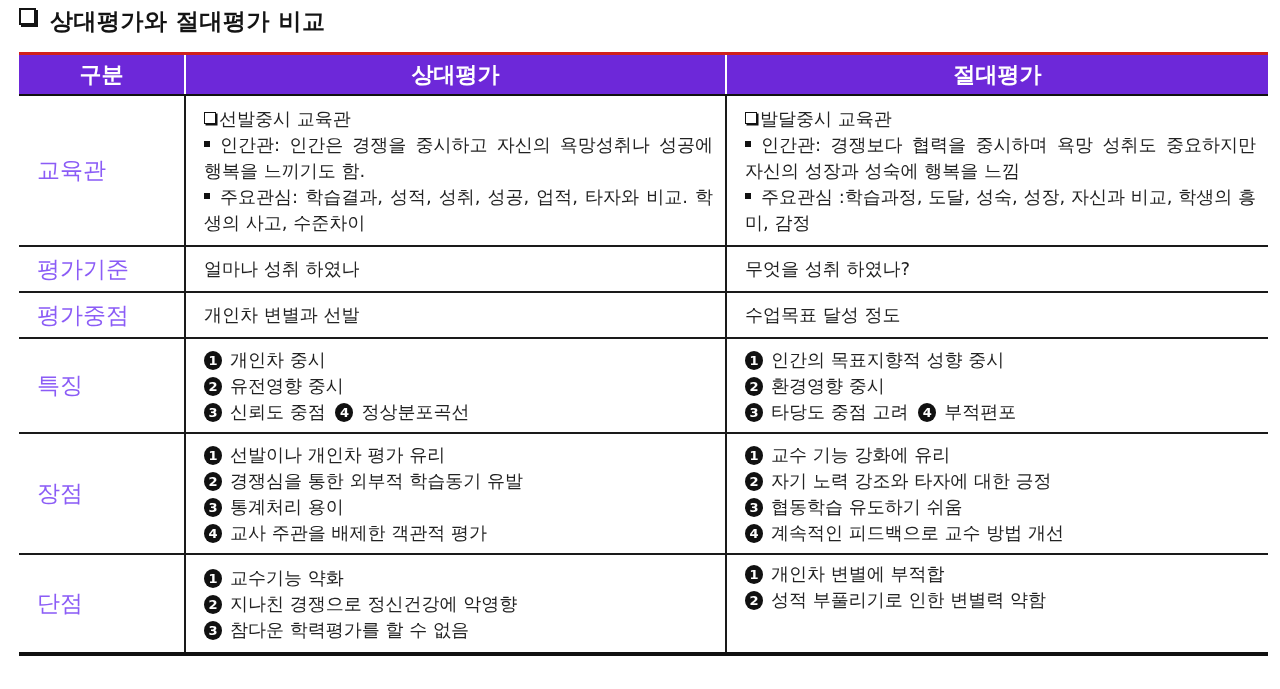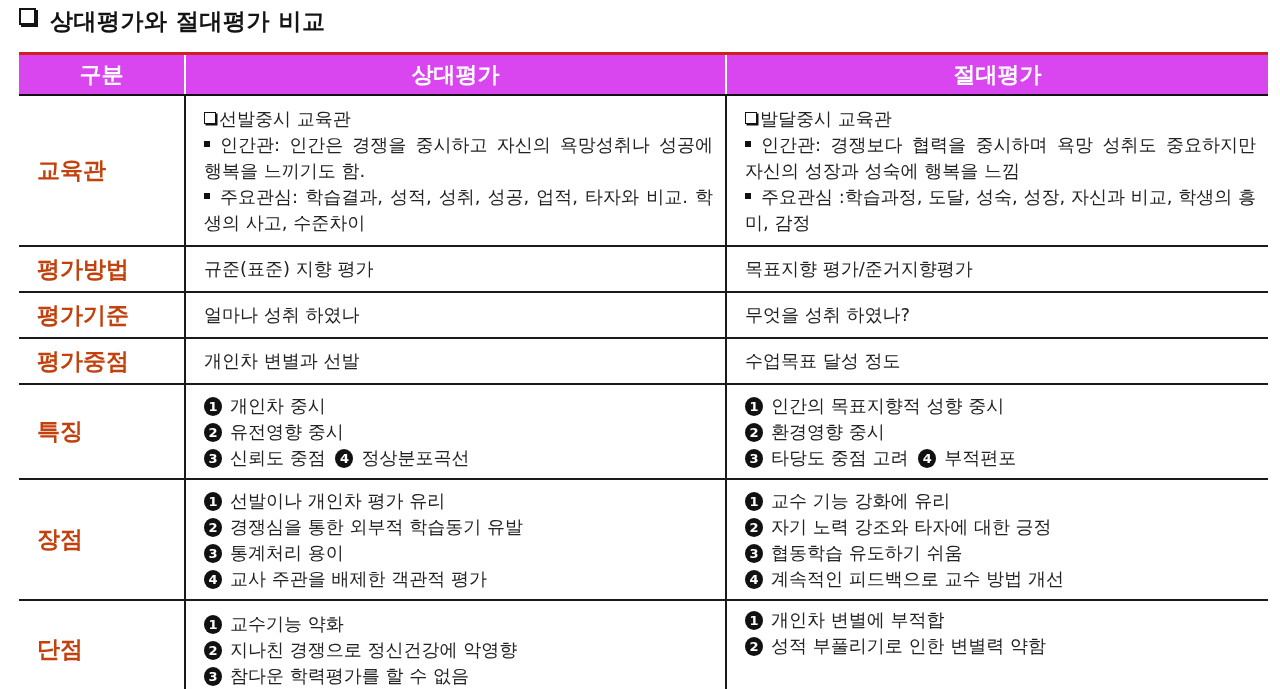--- a/index.html
+++ b/index.html
@@ -51,21 +51,21 @@
   table.cmp {
     border-collapse: collapse;
     width: 1249px;
     table-layout: fixed;
   }
   table.cmp col.c1 { width: 166px; }
   table.cmp col.c2 { width: 541px; }
   table.cmp col.c3 { width: 542px; }
 
   table.cmp thead th {
-    background: #d946ef;
+    background: #6d28d9;
     color: #ffffff;
     font-size: 22px;
     font-weight: bold;
     height: 39px;
     padding: 0;
     text-align: center;
     border-left: 2px solid #ffffff;
     border-bottom: 2px solid #111;
   }
   table.cmp thead th:first-child { border-left: none; }
@@ -75,23 +75,23 @@
     border-left: 2px solid #1a1a1a;
     vertical-align: middle;
     padding: 0;
   }
   table.cmp tbody td:first-child { border-left: none; }
   table.cmp tbody tr:first-child td { border-top: none; margin-top: 19px; }
   table.cmp tbody tr:last-child td { border-bottom: 4px solid #111; }
 
   td.label {
     font-size: 23px;
-    font-weight: bold;
+    font-weight: normal;
     padding-left: 18px !important;
-    color: #c2410c;
+    color: #8b5cf6;
   }
   td.content {
     font-size: 18px;
     line-height: 26px;
     padding: 2px 12px 2px 18px !important;
     color: #222;
   }
   td.content .line { display: block; white-space: nowrap; }
   td.content .para { display: block; text-align: justify; }
   .sq {
@@ -168,25 +168,20 @@
             <span class="para"><span class="bullet"></span><span>인간관: 인간은 경쟁을 중시하고 자신의 욕망성취나 성공에 행복을 느끼기도 함.</span></span>
             <span class="para"><span class="bullet"></span><span>주요관심: 학습결과, 성적, 성취, 성공, 업적, 타자와 비교. 학생의 사고, 수준차이</span></span>
           </td>
           <td class="content">
             <span class="line"><span class="sq"></span><span>발달중시 교육관</span></span>
             <span class="para"><span class="bullet"></span><span>인간관: 경쟁보다 협력을 중시하며 욕망 성취도 중요하지만 자신의 성장과 성숙에 행복을 느낌</span></span>
             <span class="para"><span class="bullet"></span><span>주요관심 :학습과정, 도달, 성숙, 성장, 자신과 비교, 학생의 흥미, 감정</span></span>
           </td>
         </tr>
 
-        <tr class="r-method">
-          <td class="label">평가방법</td>
-          <td class="content">규준(표준) 지향 평가</td>
-          <td class="content">목표지향 평가/준거지향평가</td>
-        </tr>
 
         <tr class="r-criteria">
           <td class="label">평가기준</td>
           <td class="content">얼마나 성취 하였나</td>
           <td class="content">무엇을 성취 하였나?</td>
         </tr>
 
         <tr class="r-focus">
           <td class="label">평가중점</td>
           <td class="content">개인차 변별과 선발</td>

